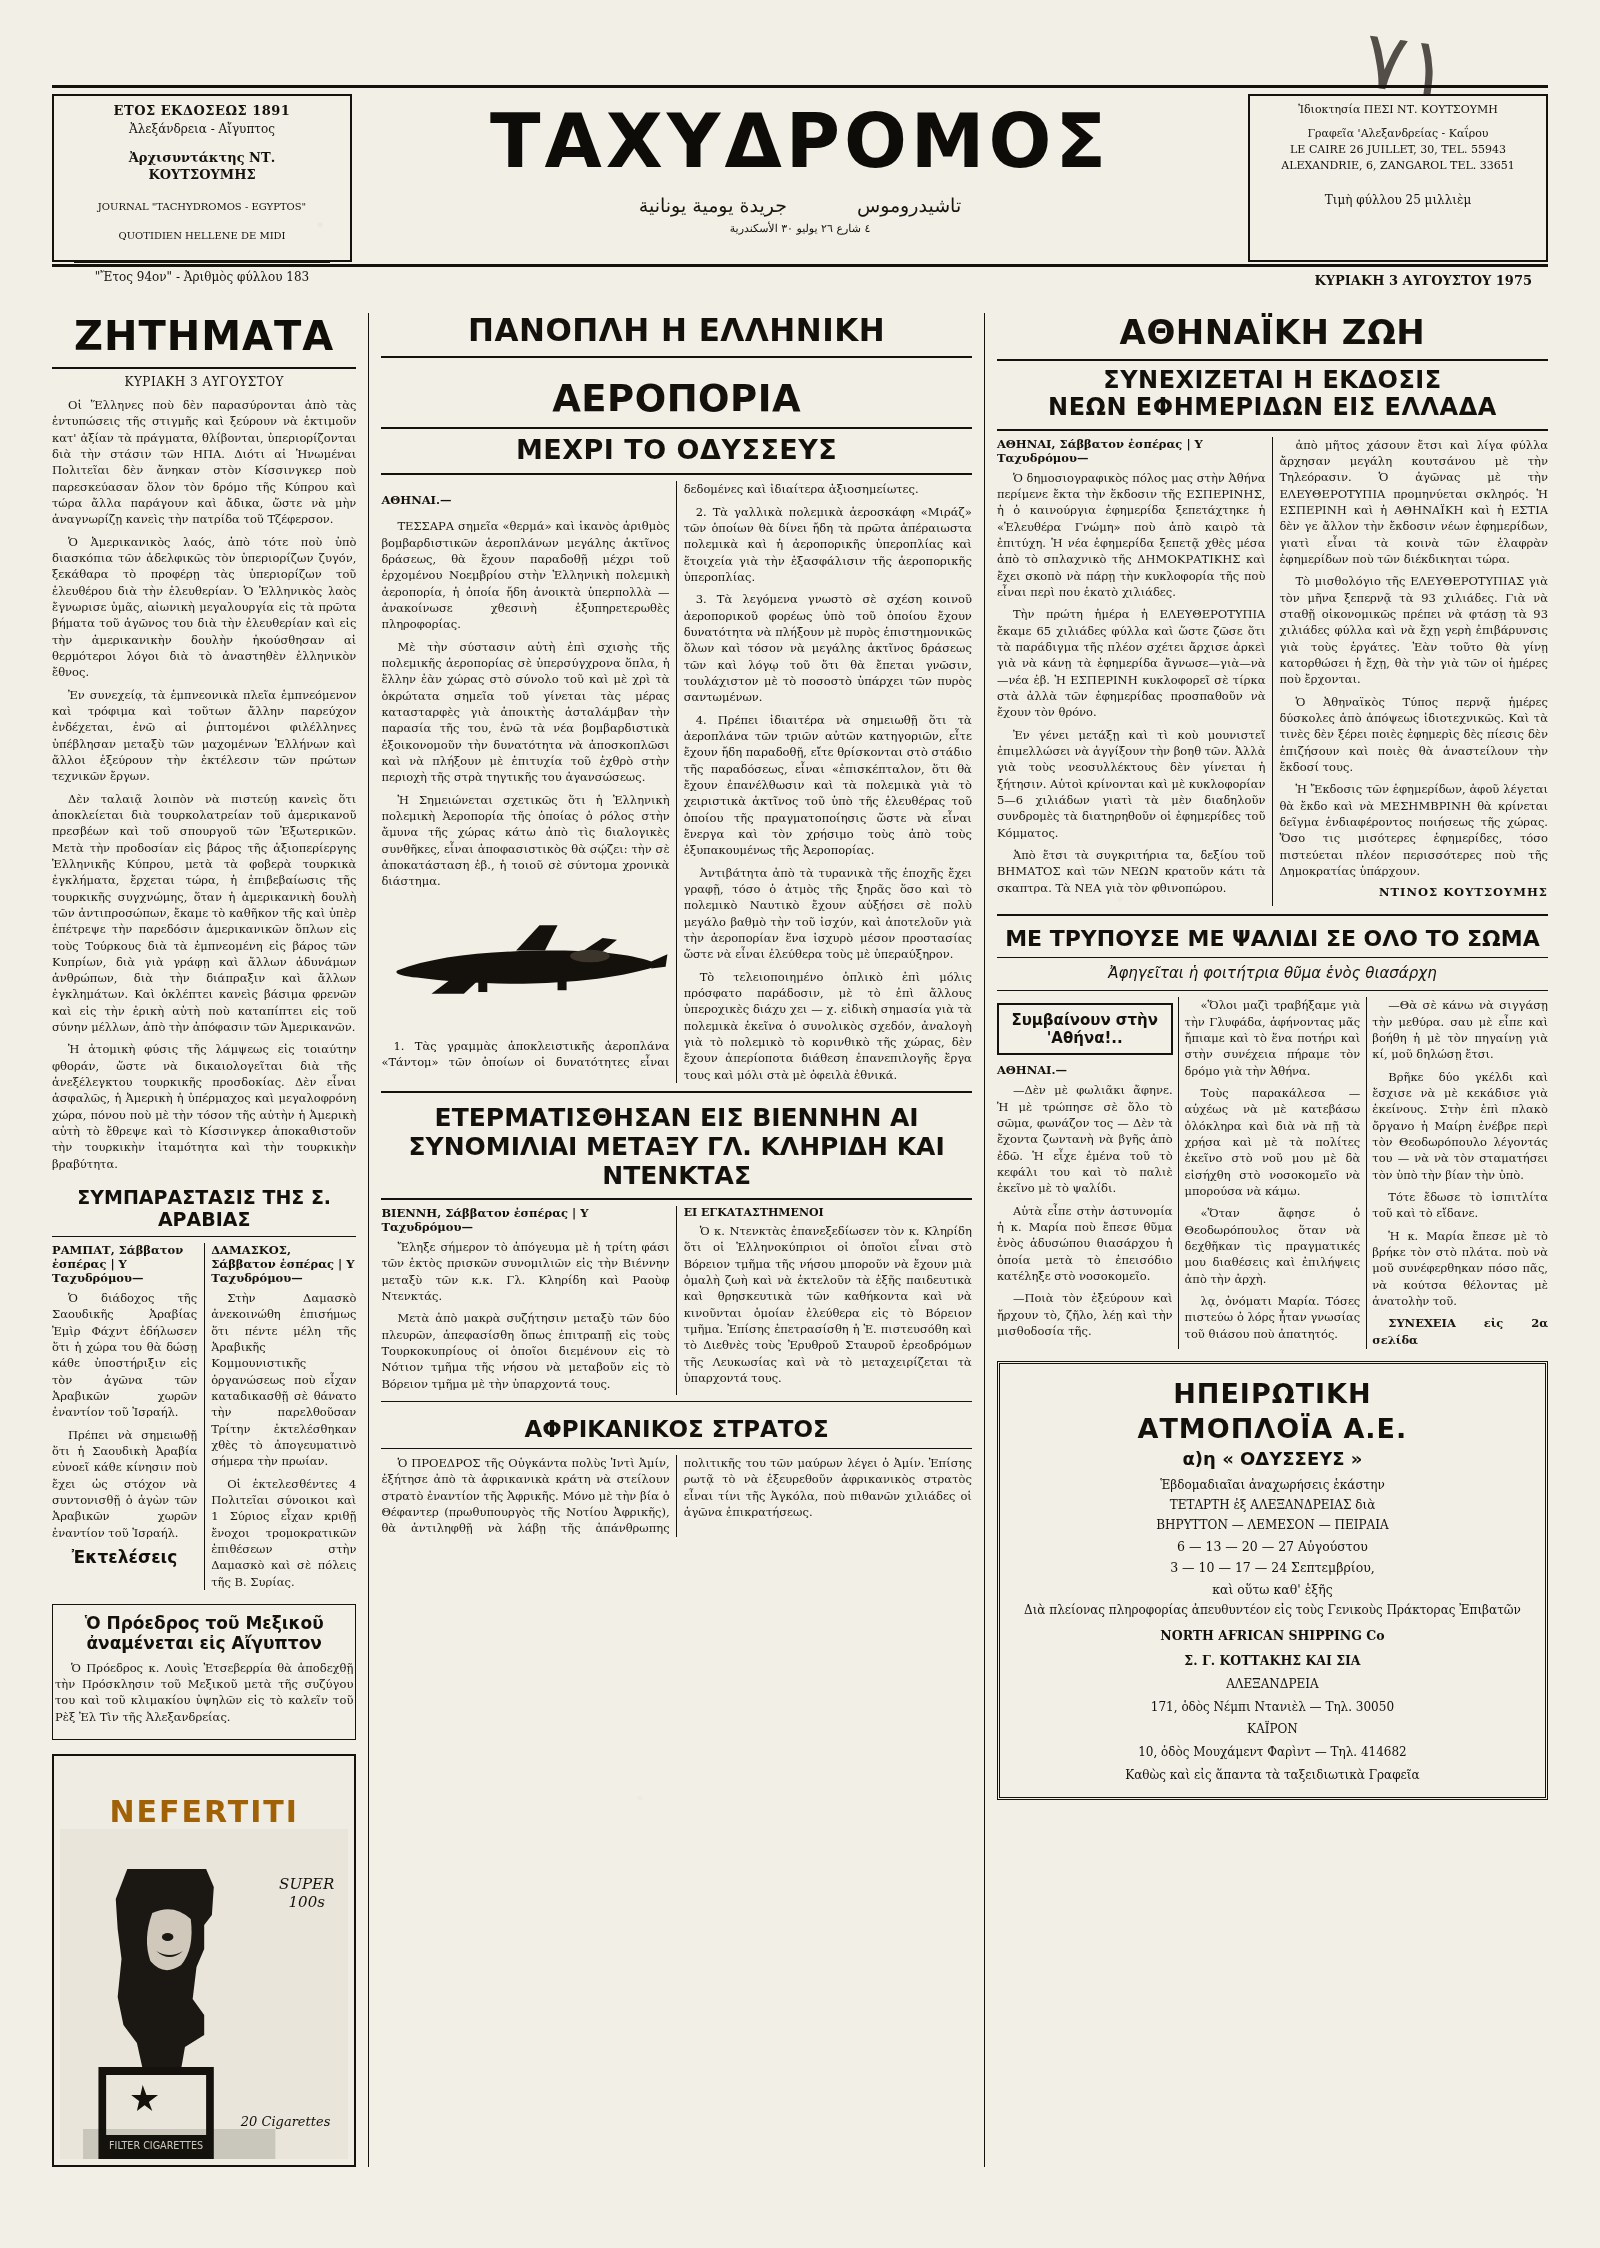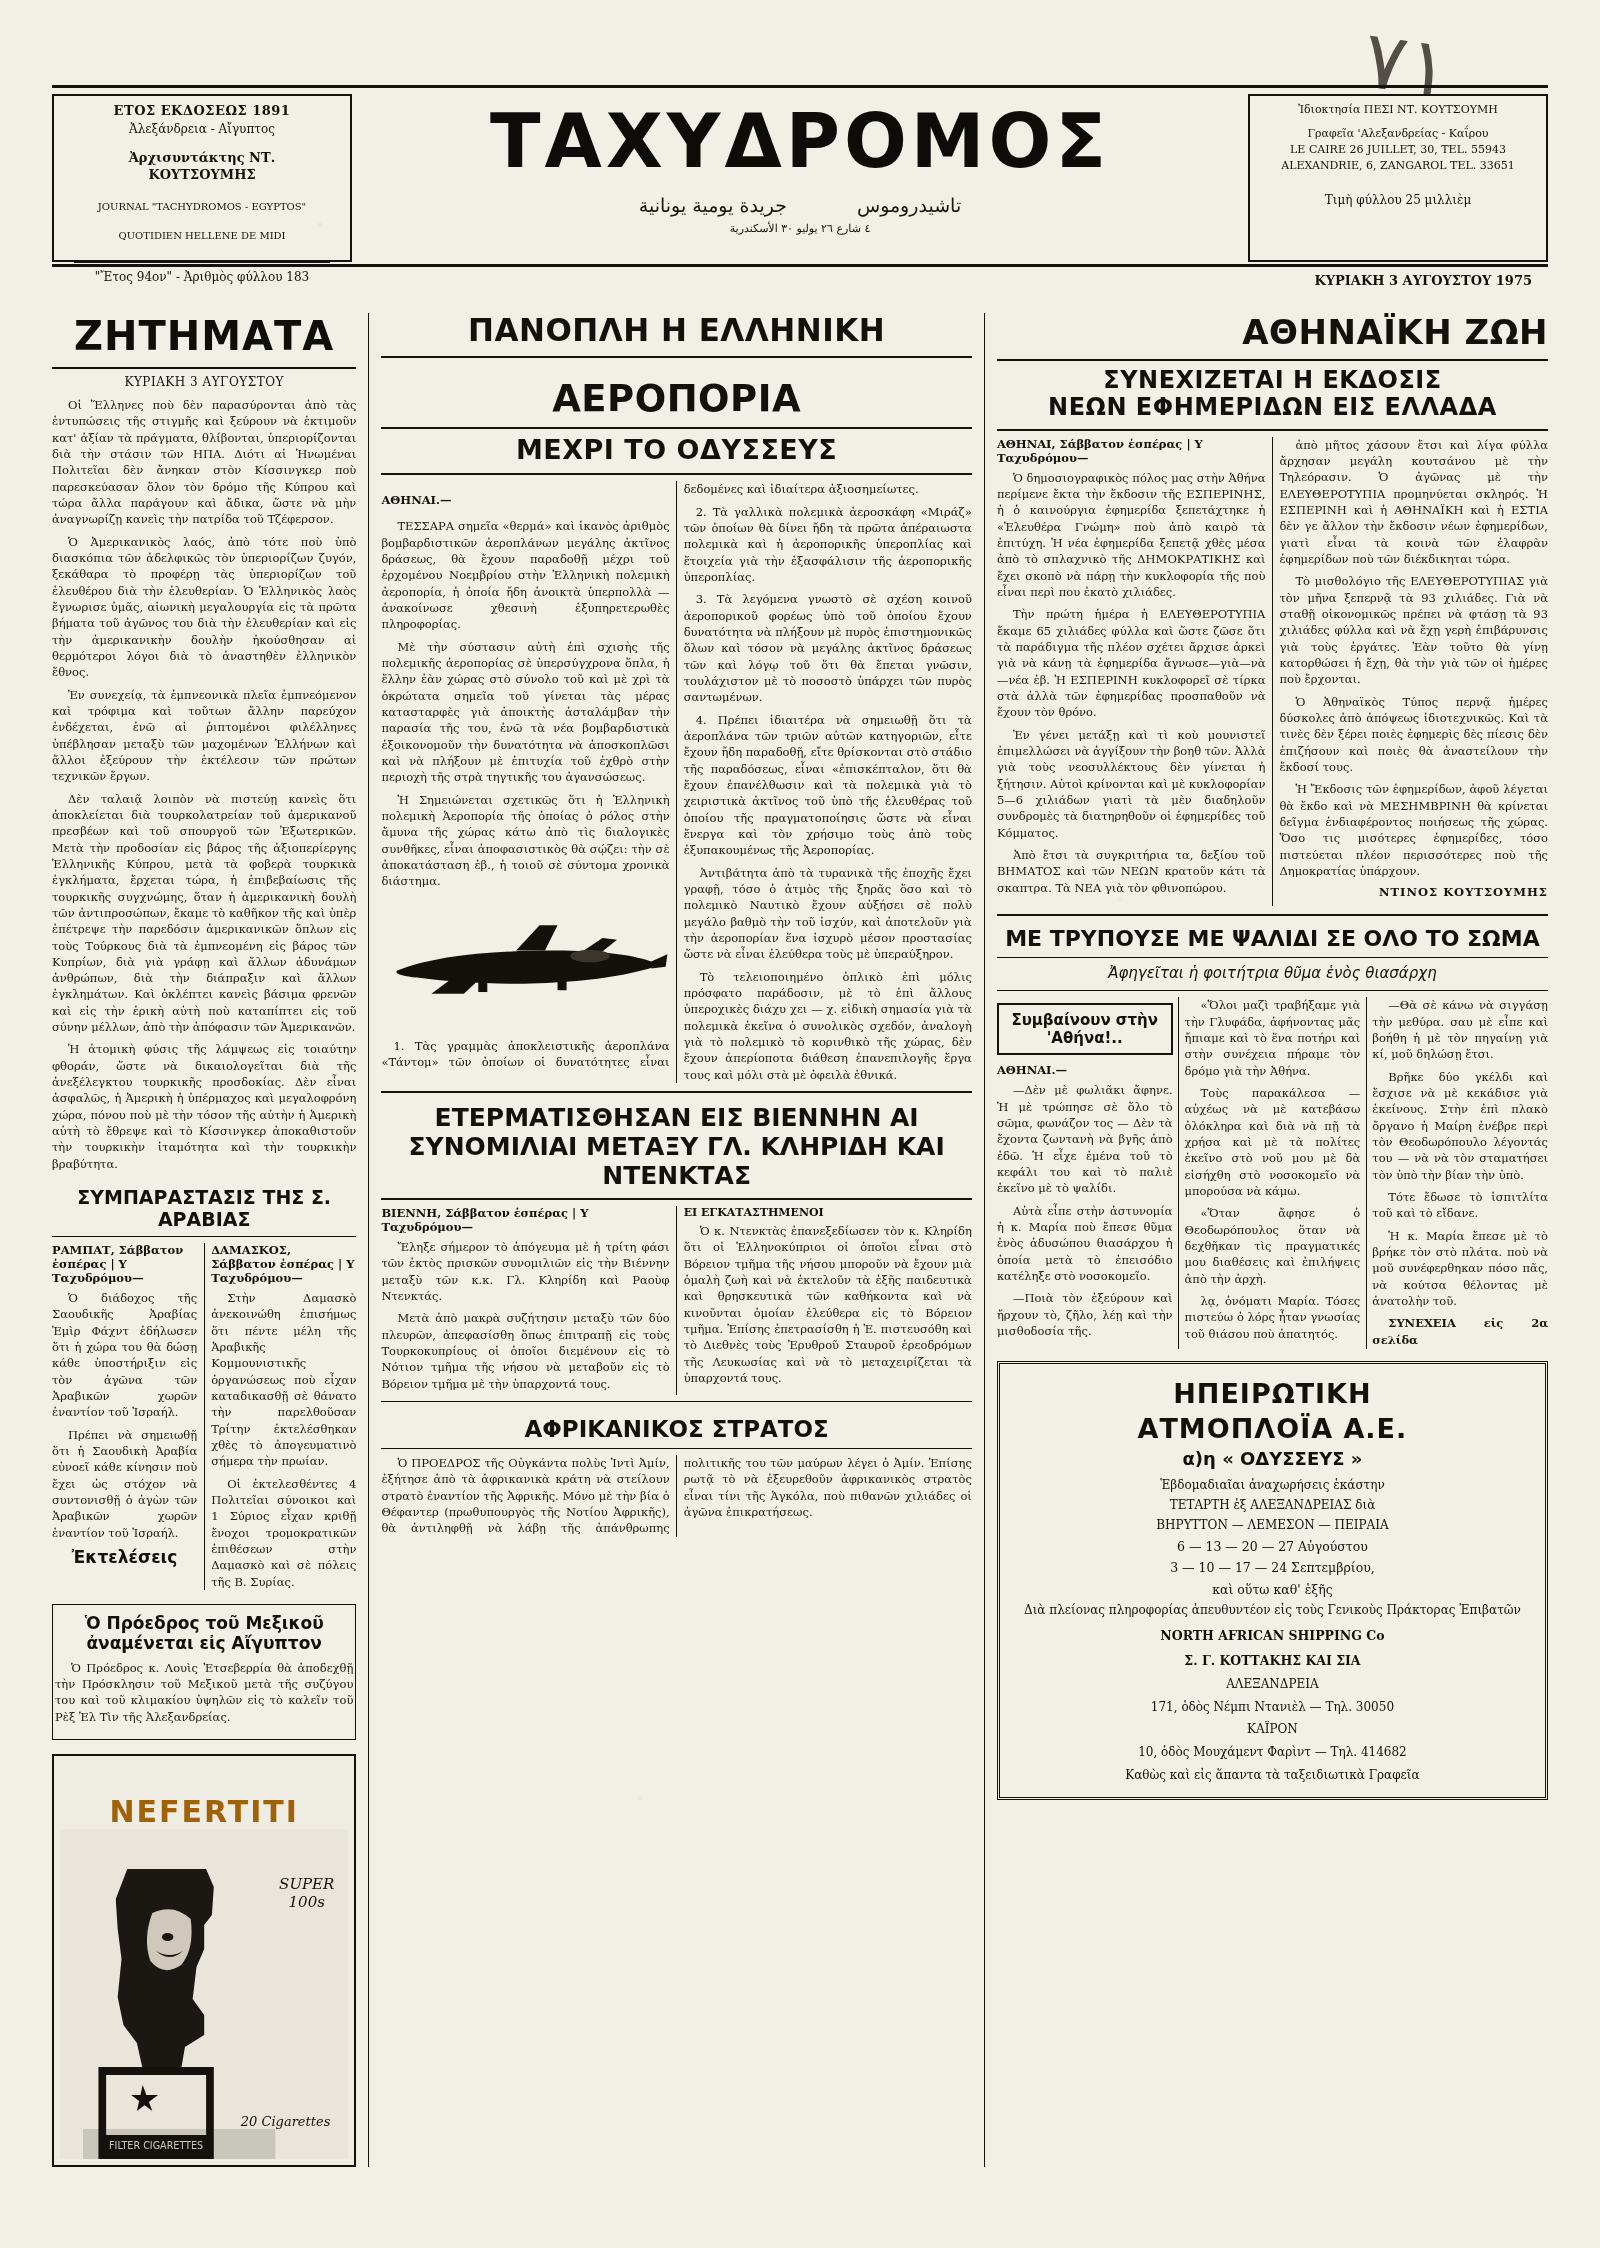--- a/index.html
+++ b/index.html
@@ -431,21 +431,21 @@
 
       <div class="rule-thin"></div>
       <div class="hl-sect">ΑΦΡΙΚΑΝΙΚΟΣ ΣΤΡΑΤΟΣ</div>
       <div class="rule-thin"></div>
       <div class="twocol">
         <p class="t">Ὁ ΠΡΟΕΔΡΟΣ τῆς Οὐγκάντα πολὺς Ἰντὶ Ἀμίν, ἐξήτησε ἀπὸ τὰ ἀφρικανικὰ κράτη νὰ στείλουν στρατὸ ἐναντίον τῆς Ἀφρικῆς. Μόνο μὲ τὴν βία ὁ Θέφαντερ (πρωθυπουργὸς τῆς Νοτίου Ἀφρικῆς), θὰ ἀντιληφθῇ νὰ λάβῃ τῆς ἀπάνθρωπης πολιτικῆς του τῶν μαύρων λέγει ὁ Ἀμίν. Ἐπίσης ρωτᾷ τὸ νὰ ἐξευρεθοῦν ἀφρικανικὸς στρατὸς εἶναι τίνι τῆς Ἀγκόλα, ποὺ πιθανῶν χιλιάδες οἱ ἀγῶνα ἐπικρατήσεως.</p>
       </div>
     </div>
 
     <div class="col colC">
-      <div class="bigA" style="font-size:34px;text-align:right;">ΑΘΗΝΑΪΚΗ ΖΩΗ</div>
+      <div class="bigA" style="font-size:34px;">ΑΘΗΝΑΪΚΗ ΖΩΗ</div>
       <div class="rule"></div>
       <div class="bigA" style="font-size:24px;">ΣΥΝΕΧΙΖΕΤΑΙ Η ΕΚΔΟΣΙΣ</div>
       <div class="bigA" style="font-size:24px;">ΝΕΩΝ ΕΦΗΜΕΡΙΔΩΝ ΕΙΣ ΕΛΛΑΔΑ</div>
       <div class="rule"></div>
 
       <div class="twocol">
         <p class="lead-small">ΑΘΗΝΑΙ, Σάββατον ἑσπέρας | Υ Ταχυδρόμου—</p>
         <p class="t">Ὁ δημοσιογραφικὸς πόλος μας στὴν Ἀθήνα περίμενε ἔκτα τὴν ἕκδοσιν τῆς ΕΣΠΕΡΙΝΗΣ, ἡ ὁ καινούργια ἐφημερίδα ξεπετάχτηκε ἡ «Ἐλευθέρα Γνώμη» ποὺ ἀπὸ καιρὸ τὰ ἐπιτύχη. Ἡ νέα ἐφημερίδα ξεπετᾷ χθὲς μέσα ἀπὸ τὸ σπλαχνικὸ τῆς ΔΗΜΟΚΡΑΤΙΚΗΣ καὶ ἔχει σκοπὸ νὰ πάρῃ τὴν κυκλοφορία τῆς ποὺ εἶναι περὶ που ἐκατὸ χιλιάδες.</p>
         <p class="t">Τὴν πρώτη ἡμέρα ἡ ΕΛΕΥΘΕΡΟΤΥΠΙΑ ἔκαμε 65 χιλιάδες φύλλα καὶ ὥστε ζῶσε ὅτι τὰ παράδιγμα τῆς πλέον σχέτει ἄρχισε ἀρκεὶ γιὰ νὰ κάνῃ τὰ ἐφημερίδα ἄγνωσε—γιὰ—νὰ—νέα ἐβ. Ἡ ΕΣΠΕΡΙΝΗ κυκλοφορεῖ σὲ τίρκα στὰ ἀλλὰ τῶν ἐφημερίδας προσπαθοῦν νὰ ἔχουν τὸν θρόνο.</p>
         <p class="t">Ἐν γένει μετάξῃ καὶ τὶ κοὺ μουνιστεῖ ἐπιμελλώσει νὰ ἀγγίξουν τὴν βοηθ τῶν. Ἀλλὰ γιὰ τοὺς νεοσυλλέκτους δὲν γίνεται ἡ ξήτησιν. Αὐτοὶ κρίνονται καὶ μὲ κυκλοφορίαν 5—6 χιλιάδων γιατὶ τὰ μὲν διαδηλοῦν συνδρομὲς τὰ διατηρηθοῦν οἱ ἐφημερίδες τοῦ Κόμματος.</p>

